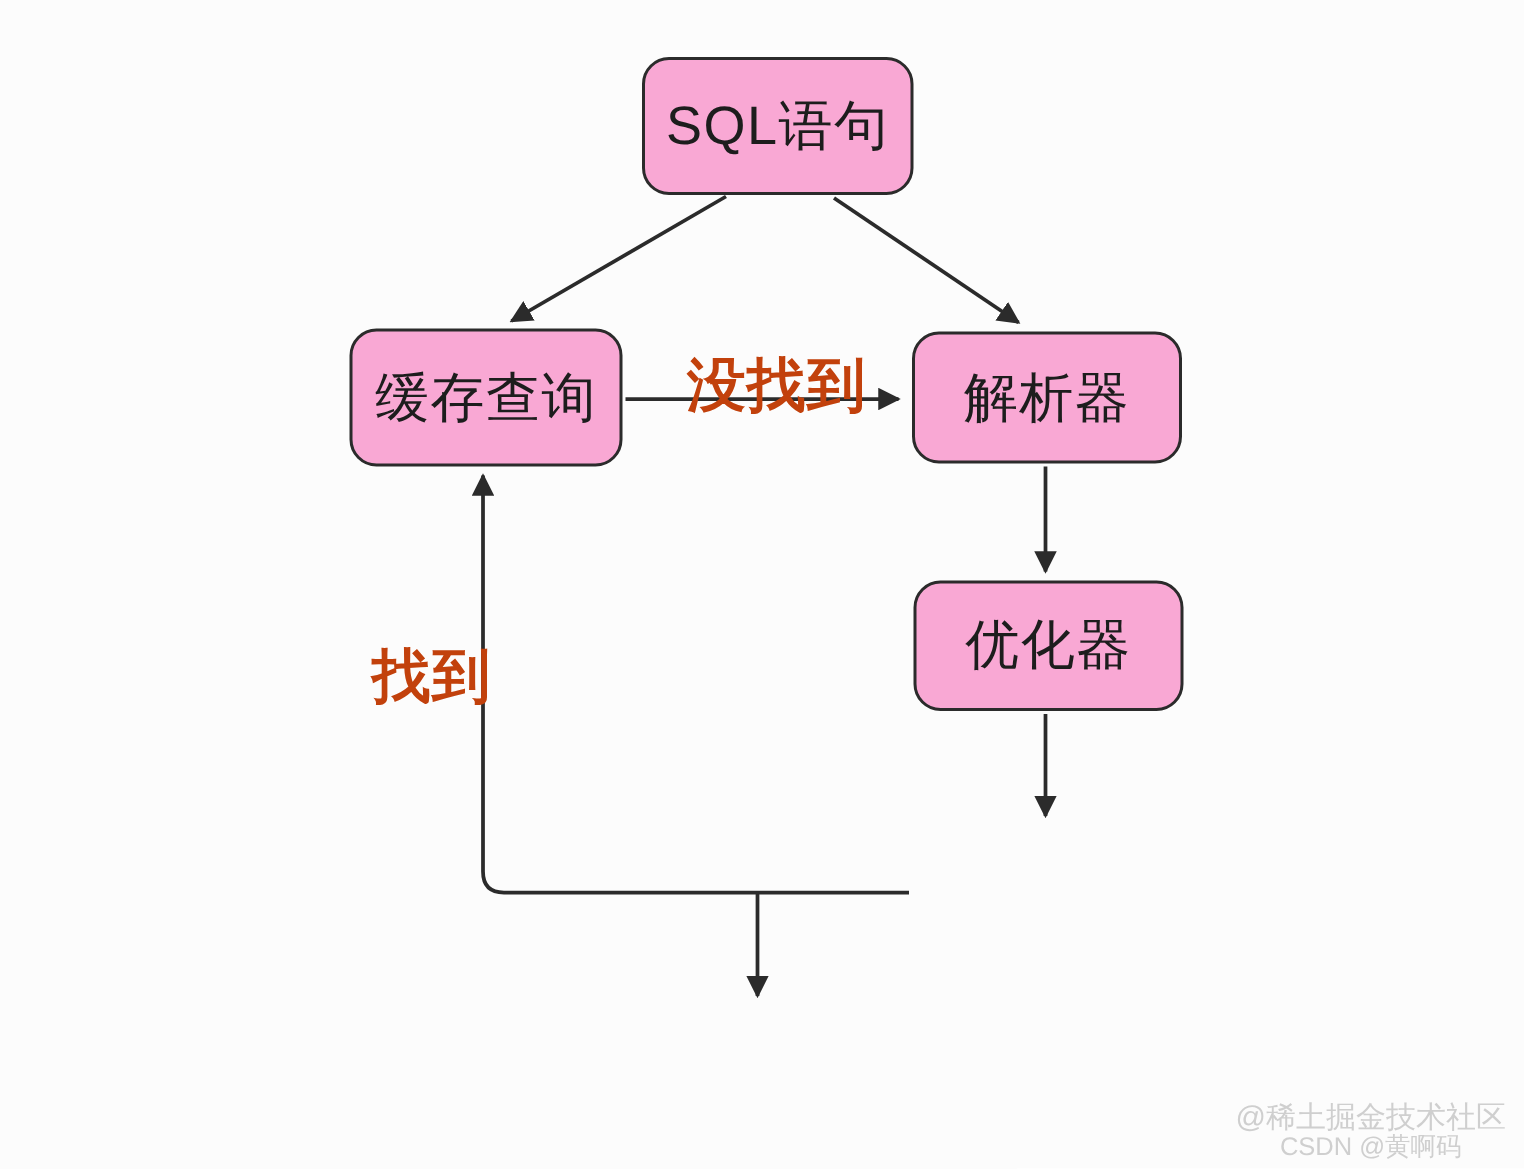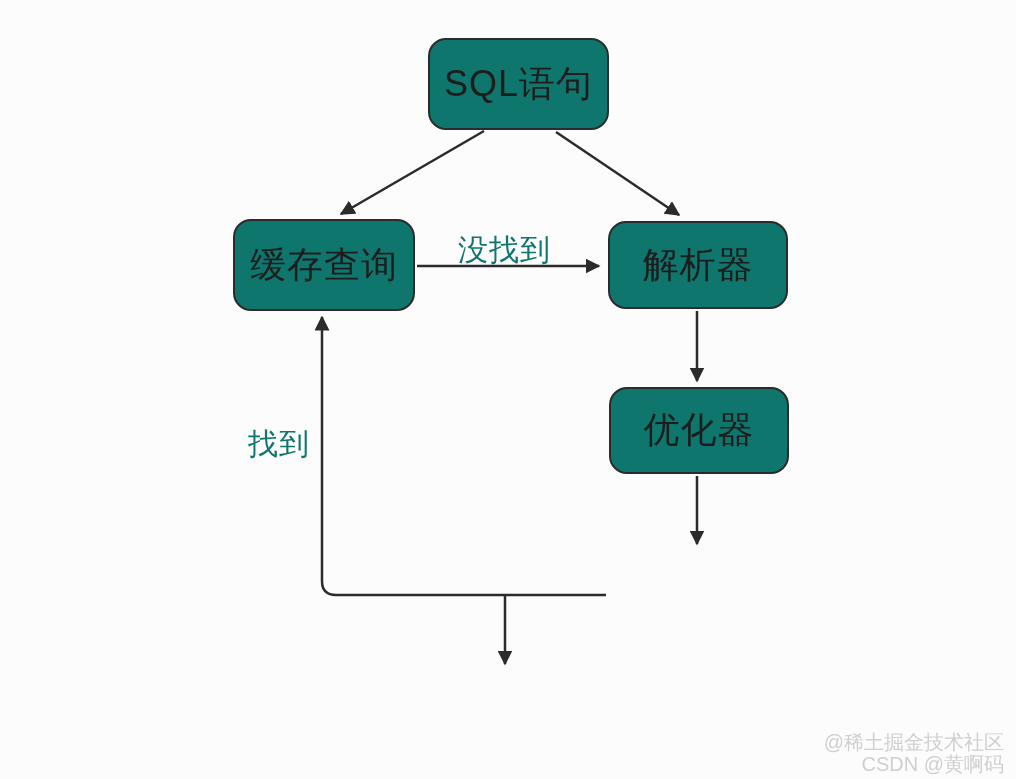--- a/index.html
+++ b/index.html
@@ -23,57 +23,58 @@
     height: 779px;
   }
   .edges-svg line, .edges-svg path.edge {
     stroke: #2b2b2b;
     stroke-width: 2.5;
     fill: none;
   }
   .node {
     position: absolute;
     box-sizing: border-box;
-    background: #0f766e;
+    background: #f9a8d4;
     border: 2.5px solid #2b2b2b;
     border-radius: 18px;
     display: flex;
     align-items: center;
     justify-content: center;
     font-size: 36px;
     color: #1d1d1d;
     letter-spacing: 1px;
     white-space: nowrap;
   }
   .node-sql      { left: 428px; top:  38px; width: 181px; height: 92px; }
   .node-cache    { left: 233px; top: 219px; width: 182px; height: 92px; }
   .node-parser   { left: 608px; top: 221px; width: 180px; height: 88px; text-align: center; }
   .node-optimizer{ left: 609px; top: 387px; width: 180px; height: 87px; }
   .node-executor { left: 607px; top: 550px; width: 180px; height: 90px; }
   .node-output   { left: 417px; top: 670px; width: 181px; height: 90px; }
   .edge-label {
     position: absolute;
-    font-size: 30px;
-    color: #0f766e;
+    font-size: 39px;
+    color: #c2410c;
     white-space: nowrap;
     letter-spacing: 1px;
+    font-weight: bold;
   }
   .label-not-found { left: 458px; top: 230px; }
   .label-found     { left: 248px; top: 424px; }
   .watermark {
     position: absolute;
     right: 12px;
     bottom: 4px;
     text-align: right;
     color: #cfcfcf;
     line-height: 1.1;
     user-select: none;
   }
   .watermark .wm-line1 { font-size: 20px; }
-  .watermark .wm-line2 { font-size: 20px; }
+  .watermark .wm-line2 { font-size: 17px; text-align: center; }
 </style>
 </head>
 <body>
 
 <div class="canvas">
 
   <svg class="edges-svg" viewBox="0 0 1016 779" xmlns="http://www.w3.org/2000/svg">
     <defs>
       <marker id="arrow" viewBox="0 0 10 10" refX="9" refY="5" markerWidth="6" markerHeight="6" orient="auto-start-reverse">
         <path d="M0,0 L10,5 L0,10 z" fill="#2b2b2b"></path>

